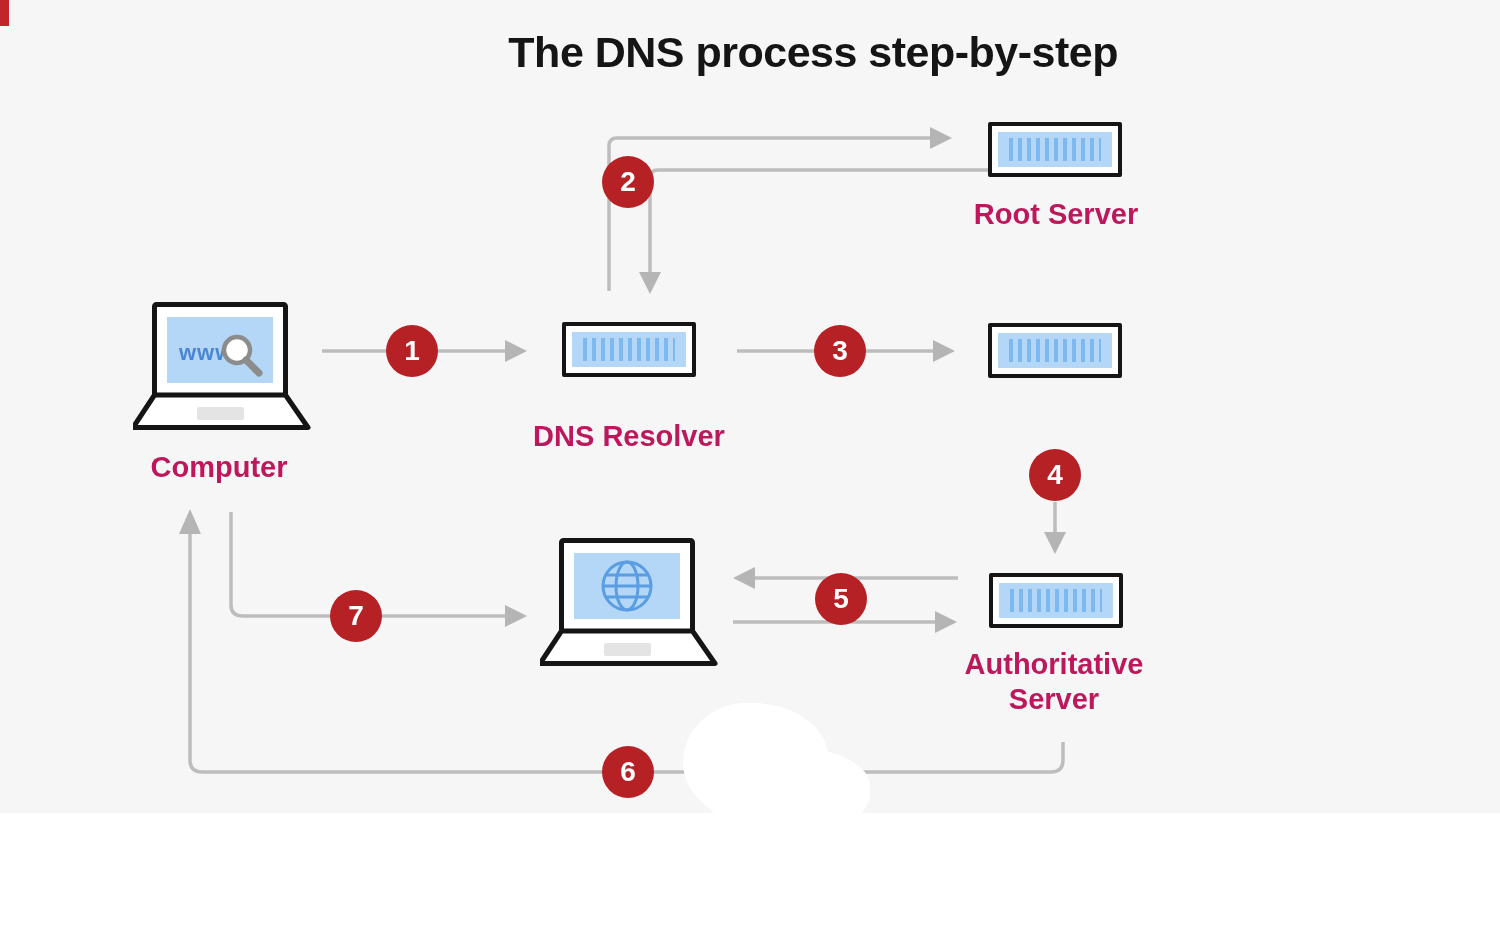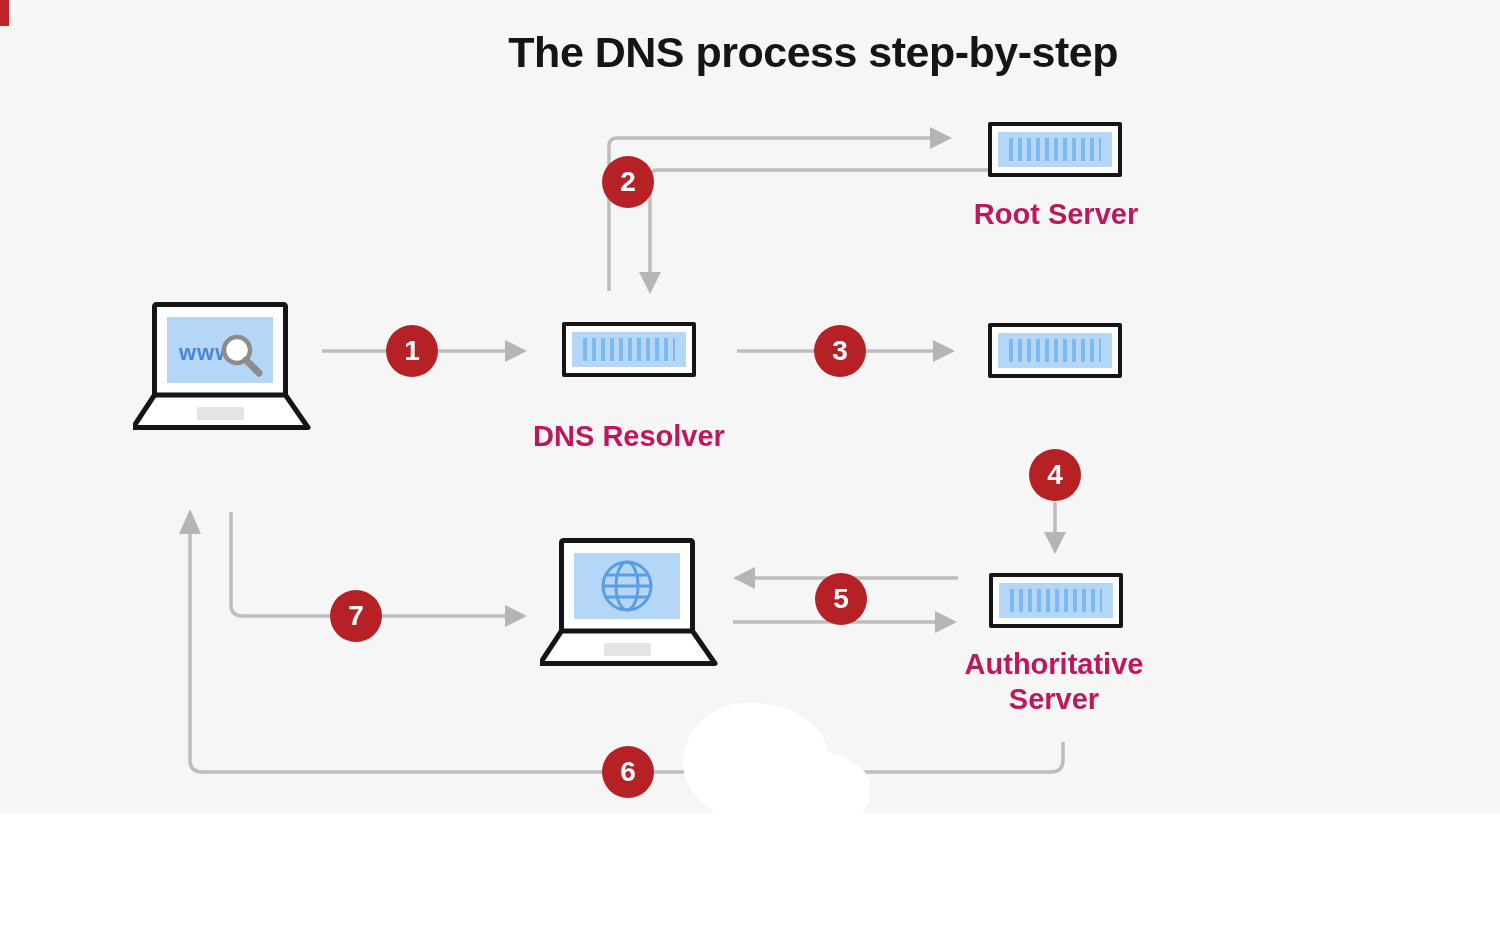--- a/index.html
+++ b/index.html
@@ -111,20 +111,21 @@
     <svg width="180" height="132" viewBox="0 0 180 132">
       <rect x="21.5" y="4.5" width="131" height="91" fill="#ffffff" stroke="#151515" stroke-width="5" rx="2"></rect>
       <rect x="34" y="17" width="106" height="66" fill="#b4d7f7"></rect>
       <text x="46" y="60" font-family="Liberation Sans, sans-serif" font-size="22" font-weight="800" fill="#4a86d3" letter-spacing="1">www</text>
       <circle cx="104" cy="50" r="13" fill="#ffffff" stroke="#8c8c8c" stroke-width="4.5"></circle>
       <line x1="113" y1="60" x2="126" y2="73" stroke="#8c8c8c" stroke-width="7" stroke-linecap="round"></line>
       <polygon points="21.5,95 152.5,95 175,127.5 0,127.5" fill="#ffffff" stroke="#151515" stroke-width="5" stroke-linejoin="round"></polygon>
       <rect x="64" y="107" width="47" height="13" fill="#e4e4e4" rx="2"></rect>
     </svg>
   </div>
+  <div class="node-label" style="left:69px;top:450px;width:300px;">Computer</div>
 
   <div class="server" style="left:562px;top:322px;">
     <div class="panel">
         <div class="stripes"></div>
       </div>
   </div>
   <div class="node-label" style="left:479px;top:397px;width:300px;margin-top:22px;">DNS Resolver</div>
 
   <div class="server" style="left:988px;top:122px;">
     <div class="panel">

